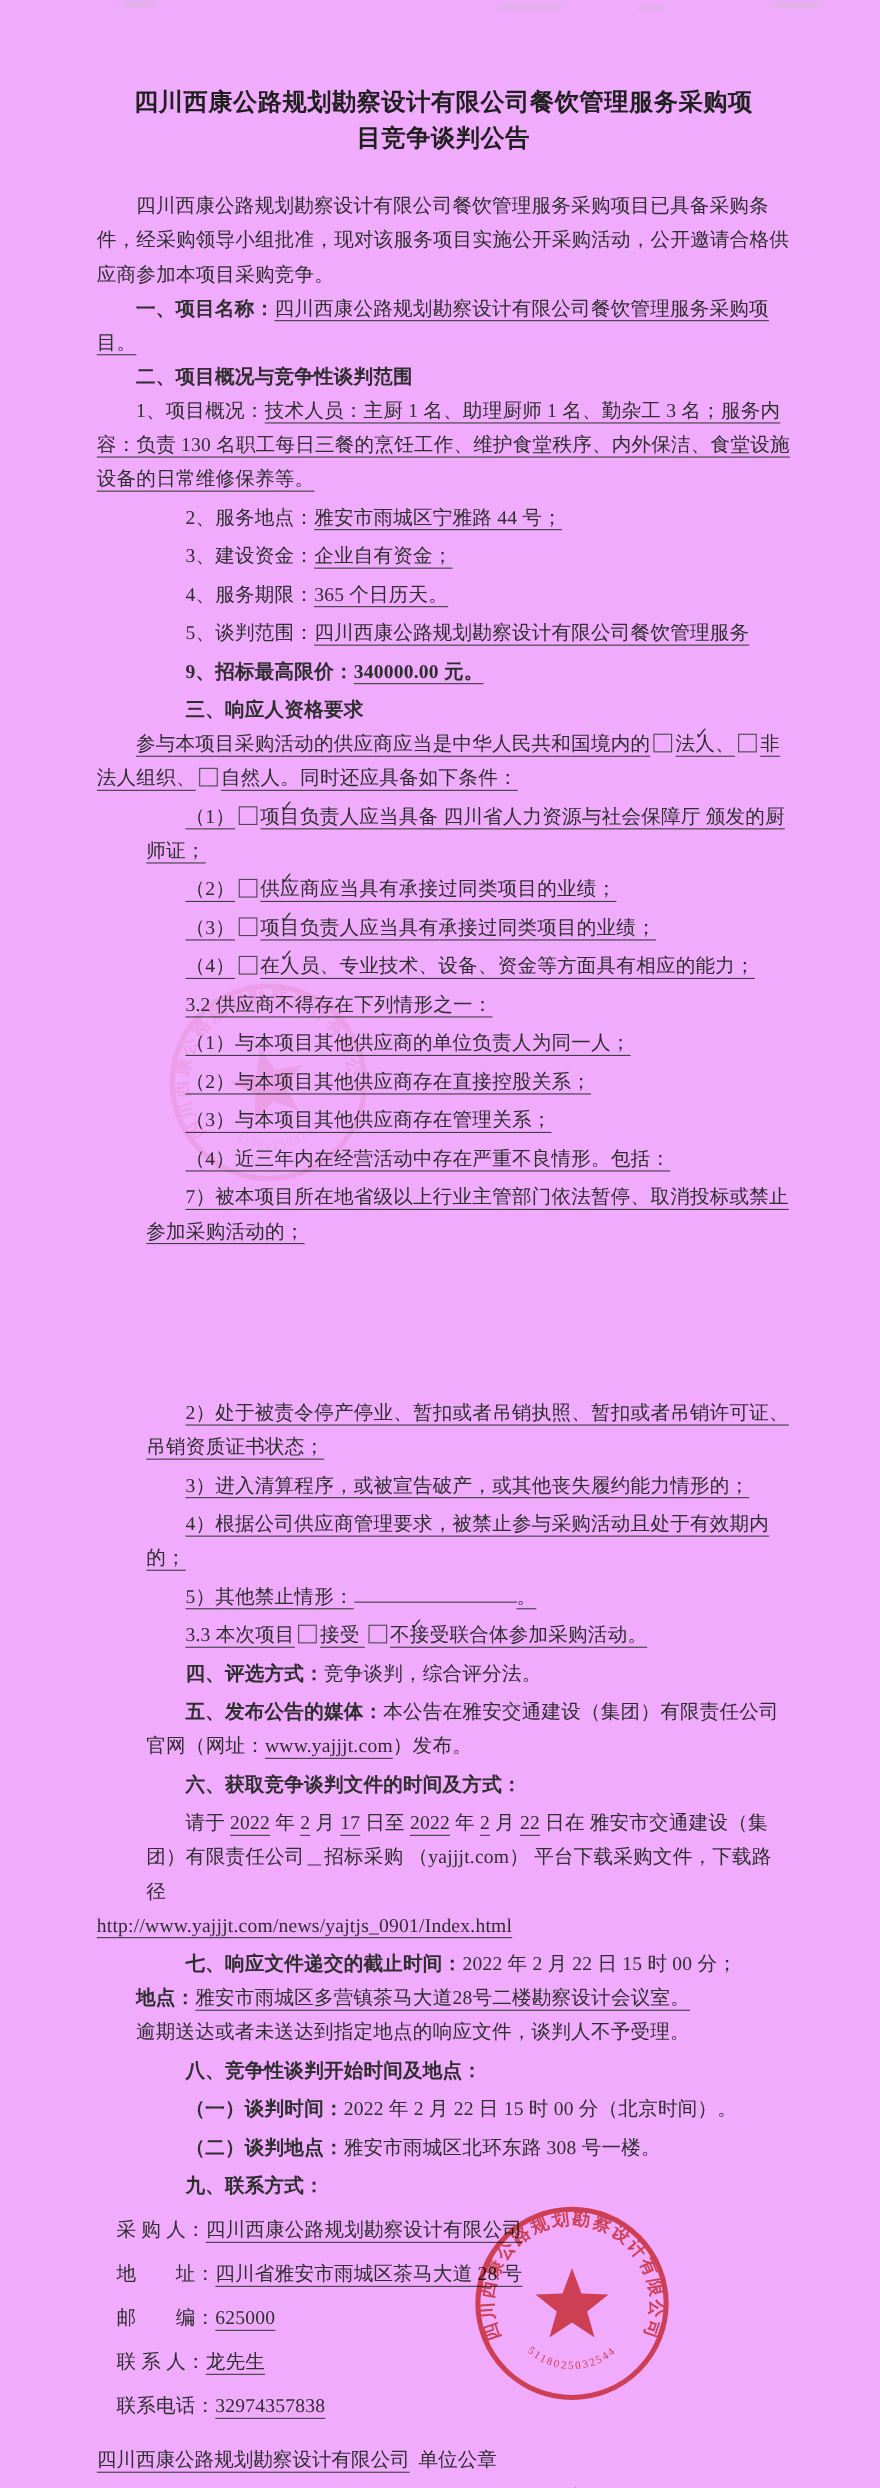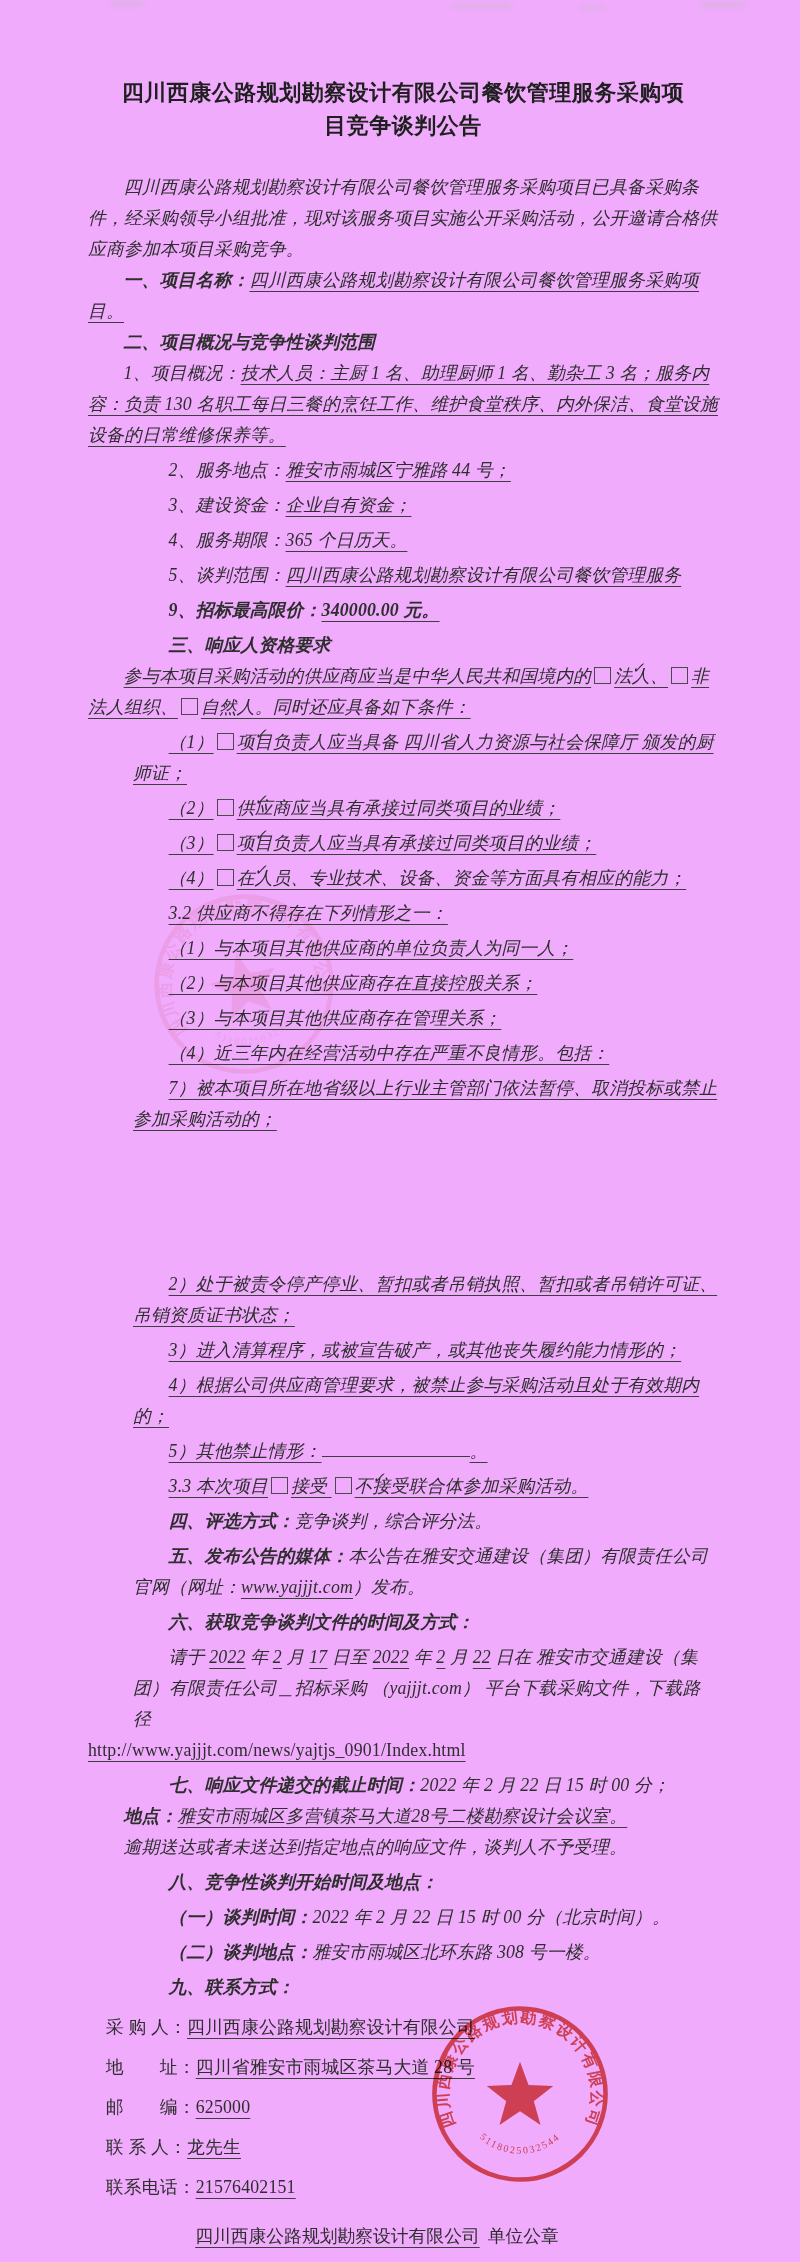--- a/index.html
+++ b/index.html
@@ -8,30 +8,30 @@
     background:#f0abfc; overflow:hidden;
     font-family:"Liberation Serif","DejaVu Serif",serif;
     color:#2e2e2e;
   }
   .content { position:relative; padding:76px 82px 0 88px; }
   .title {
     font-size:22px; line-height:33px; font-weight:bold; text-align:center;
     width:566px; margin:0 auto 30px auto; letter-spacing:0.5px; color:#1f1f1f;
   }
   .p { margin:0; font-size:17.8px; line-height:31px; letter-spacing:0.2px; }
-  .ind { text-indent:2em;font-style:italic; }
+  .ind { text-indent:2em; }
   .sp { margin-top:4px;margin-left:45px; }
   .b { font-weight:bold; }
   .u {
     text-decoration:underline; text-underline-offset:5px;
     text-decoration-thickness:1px; text-decoration-color:#3d3d3d;
   }
   .pagebreak { height:130px; }
   .contact { text-indent:1em; margin-top:9px; }
-  .sig { margin:18px 0 0 0; font-size:17.8px; line-height:31px; text-align:center; padding-right:52px; }
+  .sig { margin:18px 0 0 0; font-size:17.8px; line-height:31px; text-align:left; padding-right:52px; }
   .sigdate { margin:2px 0 0 0; font-size:14px; line-height:31px; text-align:right; padding-right:124px; }
   .sigsuffix { margin-left:8px; }
   .du { padding:0 3px; font-weight:bold; }
   .cb {
     display:inline-block; width:15px; height:15px; border:1px solid #4a4a4a;
     margin:0 3px; vertical-align:-2px; position:relative; background:transparent;
   }
   .cb .mk { position:absolute; top:-7px; left:1px; font-size:15px; line-height:15px; color:#2f2f2f; }
   .blank { display:inline-block; width:148px; height:12px; border-bottom:1px solid #3d3d3d; }
   .seal { position:absolute; mix-blend-mode:multiply; pointer-events:none; }
@@ -161,21 +161,21 @@
     <p class="p contact">
       <span>地　　址：</span><span class="u">四川省雅安市雨城区茶马大道 28 号</span>
     </p>
     <p class="p contact">
       <span>邮　　编：</span><span class="u">625000</span>
     </p>
     <p class="p contact">
       <span>联 系 人：</span><span class="u">龙先生</span>
     </p>
     <p class="p contact">
-      <span>联系电话：</span><span class="u">21576402151</span>
+      <span>联系电话：</span><span class="u">32974357838</span>
     </p>
 
     <p class="sig">
       <span class="u">四川西康公路规划勘察设计有限公司</span><span class="sigsuffix">单位公章</span>
     </p>
     <p class="sigdate">
       <span class="u du">2022</span><span>年</span><span class="u du">2</span><span>月</span><span class="u du">17</span><span>日</span>
     </p>
 
   </main>

